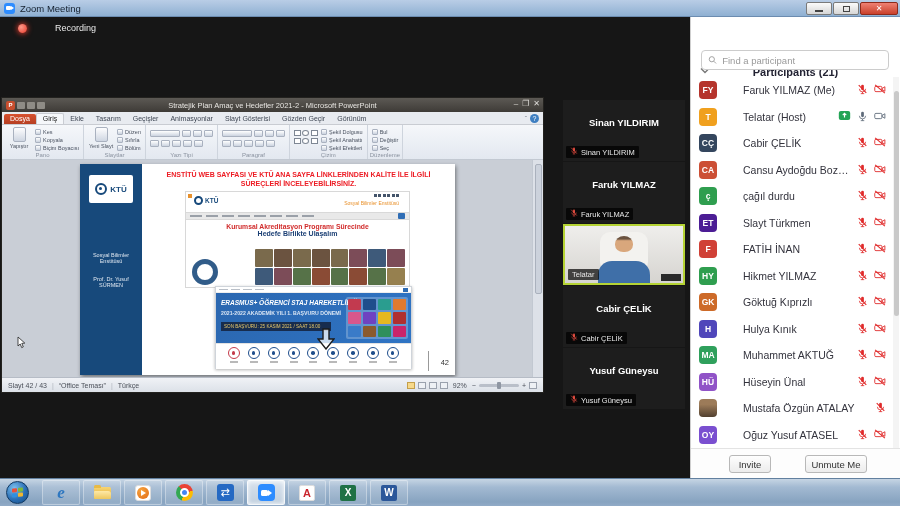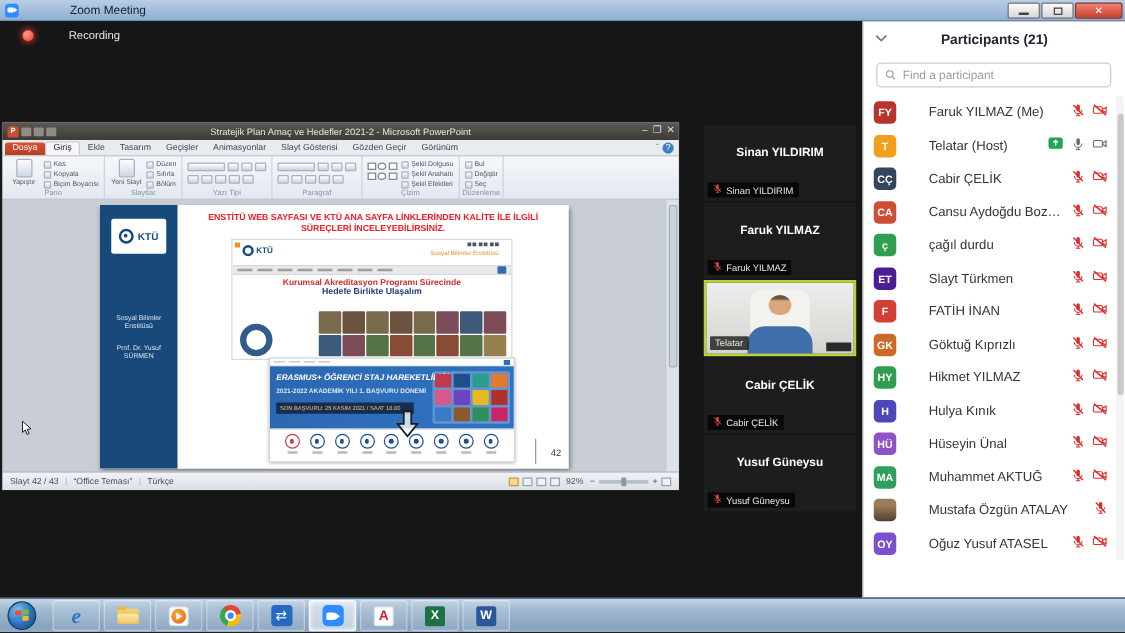--- a/index.html
+++ b/index.html
@@ -2,21 +2,21 @@
 <html><head>
 <meta charset="utf-8">
 <style>
   * { margin:0; padding:0; box-sizing:border-box; }
   body { font-family:"Liberation Sans","DejaVu Sans",sans-serif; background:#000; }
   #screen { position:relative; width:900px; height:506px; overflow:hidden; background:#161616; }
 
   
   #titlebar { position:absolute; left:0; top:0; width:900px; height:17px;
     background:linear-gradient(#b9cde6,#8fb0d2); border-bottom:1px solid #6c8cb0;
-    display:flex; align-items:center; padding-left:4px;gap:36px; }
+    display:flex; align-items:center; padding-left:4px; }
   .appicon { width:11px; height:11px; border-radius:3px; background:#2d8cff; position:relative; margin-right:5px; }
   .appicon::after { content:""; position:absolute; left:2px; top:3.5px; width:5px; height:4px; background:#fff; border-radius:1px; }
   .appicon::before { content:""; position:absolute; right:1.5px; top:3.5px; border-left:3px solid #fff; border-top:2px solid transparent; border-bottom:2px solid transparent; }
   #titlebar .wtitle { font-size:9.5px; color:#15202e; }
   #wincontrols { position:absolute; right:2px; top:2px; display:flex; gap:1px; }
   .wbtn { width:26px; height:13px; border:1px solid #7a7a7a; border-radius:2px;
     background:linear-gradient(#fbfbfb,#d6d6d6); display:flex; align-items:center; justify-content:center;
     font-size:8px; color:#333; line-height:1; }
   .wbtn.close { width:38px; background:linear-gradient(#ef8173,#c9412c); color:#fff; border-color:#8d2a1b; }
   .glyph-min { width:8px; height:2px; background:#444; margin-top:5px; }
@@ -129,21 +129,21 @@
   .vtile .vname { position:absolute; left:0; right:0; top:17px; text-align:center; font-size:9.5px; font-weight:bold; color:#fff; }
   .vlabel { position:absolute; left:3px; bottom:3px; background:rgba(0,0,0,.7); color:#e6e6e6; font-size:7.5px; padding:1px 4px; display:flex; align-items:center; gap:3px; border-radius:1px; }
   .vtile.live { border:2px solid #b5d334; background:linear-gradient(#efeeec,#d6d4d0); }
   .person-head { position:absolute; left:50%; top:10px; margin-left:-9px; width:18px; height:16px; border-radius:50% 50% 45% 45%; background:linear-gradient(#6b5340 18%,#d9a77c 30%); }
   .person-body { position:absolute; left:50%; bottom:0; margin-left:-26px; width:52px; height:22px; border-radius:14px 14px 0 0; background:#3f6fa8; }
   .chair { position:absolute; left:50%; top:6px; margin-left:-24px; width:48px; height:40px; border-radius:10px; background:#f3f2ef; }
   .vdark { position:absolute; right:2px; bottom:2px; width:20px; height:7px; background:#2a2a2a; }
 
   
   #panel { position:absolute; left:690px; top:0; width:210px; height:461px; background:#fff; border-left:1px solid #cfcfcf; }
-  #panel-header { position:relative; height:30px; }
+  #panel-header { position:relative; height:30px;margin-top:40px; }
   #panel-chevron { position:absolute; left:9px; top:10px; }
   #panel-title { position:absolute; left:0; right:0; top:9px; text-align:center; font-size:11px; font-weight:bold; color:#232333; }
   #searchbox { position:absolute; left:10px; top:33px; width:188px; height:20px; border:1px solid #ccc; border-radius:4px; background:#fff; display:flex; align-items:center; padding:0 6px; gap:5px; }
   #searchbox input { border:none; outline:none; width:100%; font-size:9.5px; color:#444; font-family:inherit; }
   #searchbox input::placeholder { color:#9a9a9a; }
   #plist { position:absolute; left:0; top:60px; width:203px; height:371px; overflow:hidden; }
   .prow { height:26.5px; display:flex; align-items:center; padding:0 8px; }
   .avatar { width:18px; height:18px; border-radius:4px; color:#fff; font-size:8.5px; font-weight:bold; display:flex; align-items:center; justify-content:center; flex:none; }
   .avatar.photo { background:linear-gradient(#9c7b59 30%,#51402f); }
   .pname { margin-left:26px; font-size:10.5px; color:#33333d; white-space:nowrap; overflow:hidden; text-overflow:ellipsis; flex:1; }
@@ -726,105 +726,105 @@
                   <path d="M2.5 1.5L13.5 13" stroke="#e02b2b" stroke-width="1.6"></path>
                 </svg></span>
               <span><svg width="12" height="12" viewBox="0 0 16 16">
                   <rect x="1" y="4.5" width="9.5" height="7" rx="1.5" fill="none" stroke="#e02b2b" stroke-width="1.2"></rect>
                   <path d="M10.5 7.5L14.5 5v6l-4-2.5" fill="none" stroke="#e02b2b" stroke-width="1.2"></path>
                   <path d="M1.5 2.5L14.5 13.5" stroke="#e02b2b" stroke-width="1.6"></path>
                 </svg></span>
             </span>
           </div>
           <div class="prow">
+            <div class="avatar" style="background: rgb(47, 158, 79);">HY</div>
+            <span class="pname">Hikmet YILMAZ</span>
+            <span class="picons">
+              <span><svg width="11" height="11" viewBox="0 0 16 16">
+                  <rect x="6" y="1" width="4" height="8" rx="2" fill="#e02b2b"></rect>
+                  <path d="M3.5 7a4.5 4.5 0 0 0 9 0" fill="none" stroke="#e02b2b" stroke-width="1.2"></path>
+                  <path d="M8 11.5V14M5.5 14h5" stroke="#e02b2b" stroke-width="1.2" fill="none"></path>
+                  <path d="M2.5 1.5L13.5 13" stroke="#e02b2b" stroke-width="1.6"></path>
+                </svg></span>
+              <span><svg width="12" height="12" viewBox="0 0 16 16">
+                  <rect x="1" y="4.5" width="9.5" height="7" rx="1.5" fill="none" stroke="#e02b2b" stroke-width="1.2"></rect>
+                  <path d="M10.5 7.5L14.5 5v6l-4-2.5" fill="none" stroke="#e02b2b" stroke-width="1.2"></path>
+                  <path d="M1.5 2.5L14.5 13.5" stroke="#e02b2b" stroke-width="1.6"></path>
+                </svg></span>
+            </span>
+          </div>
+          <div class="prow">
             <div class="avatar" style="background: rgb(205, 106, 40);">GK</div>
             <span class="pname">Göktuğ Kıprızlı</span>
             <span class="picons">
               <span><svg width="11" height="11" viewBox="0 0 16 16">
                   <rect x="6" y="1" width="4" height="8" rx="2" fill="#e02b2b"></rect>
                   <path d="M3.5 7a4.5 4.5 0 0 0 9 0" fill="none" stroke="#e02b2b" stroke-width="1.2"></path>
                   <path d="M8 11.5V14M5.5 14h5" stroke="#e02b2b" stroke-width="1.2" fill="none"></path>
                   <path d="M2.5 1.5L13.5 13" stroke="#e02b2b" stroke-width="1.6"></path>
                 </svg></span>
               <span><svg width="12" height="12" viewBox="0 0 16 16">
                   <rect x="1" y="4.5" width="9.5" height="7" rx="1.5" fill="none" stroke="#e02b2b" stroke-width="1.2"></rect>
                   <path d="M10.5 7.5L14.5 5v6l-4-2.5" fill="none" stroke="#e02b2b" stroke-width="1.2"></path>
                   <path d="M1.5 2.5L14.5 13.5" stroke="#e02b2b" stroke-width="1.6"></path>
                 </svg></span>
             </span>
           </div>
           <div class="prow">
-            <div class="avatar" style="background: rgb(47, 158, 79);">HY</div>
-            <span class="pname">Hikmet YILMAZ</span>
-            <span class="picons">
-              <span><svg width="11" height="11" viewBox="0 0 16 16">
-                  <rect x="6" y="1" width="4" height="8" rx="2" fill="#e02b2b"></rect>
-                  <path d="M3.5 7a4.5 4.5 0 0 0 9 0" fill="none" stroke="#e02b2b" stroke-width="1.2"></path>
-                  <path d="M8 11.5V14M5.5 14h5" stroke="#e02b2b" stroke-width="1.2" fill="none"></path>
-                  <path d="M2.5 1.5L13.5 13" stroke="#e02b2b" stroke-width="1.6"></path>
-                </svg></span>
-              <span><svg width="12" height="12" viewBox="0 0 16 16">
-                  <rect x="1" y="4.5" width="9.5" height="7" rx="1.5" fill="none" stroke="#e02b2b" stroke-width="1.2"></rect>
-                  <path d="M10.5 7.5L14.5 5v6l-4-2.5" fill="none" stroke="#e02b2b" stroke-width="1.2"></path>
-                  <path d="M1.5 2.5L14.5 13.5" stroke="#e02b2b" stroke-width="1.6"></path>
-                </svg></span>
-            </span>
-          </div>
-          <div class="prow">
             <div class="avatar" style="background: rgb(79, 70, 186);">H</div>
             <span class="pname">Hulya Kınık</span>
             <span class="picons">
               <span><svg width="11" height="11" viewBox="0 0 16 16">
                   <rect x="6" y="1" width="4" height="8" rx="2" fill="#e02b2b"></rect>
                   <path d="M3.5 7a4.5 4.5 0 0 0 9 0" fill="none" stroke="#e02b2b" stroke-width="1.2"></path>
                   <path d="M8 11.5V14M5.5 14h5" stroke="#e02b2b" stroke-width="1.2" fill="none"></path>
                   <path d="M2.5 1.5L13.5 13" stroke="#e02b2b" stroke-width="1.6"></path>
                 </svg></span>
               <span><svg width="12" height="12" viewBox="0 0 16 16">
                   <rect x="1" y="4.5" width="9.5" height="7" rx="1.5" fill="none" stroke="#e02b2b" stroke-width="1.2"></rect>
                   <path d="M10.5 7.5L14.5 5v6l-4-2.5" fill="none" stroke="#e02b2b" stroke-width="1.2"></path>
                   <path d="M1.5 2.5L14.5 13.5" stroke="#e02b2b" stroke-width="1.6"></path>
                 </svg></span>
             </span>
           </div>
           <div class="prow">
+            <div class="avatar" style="background: rgb(47, 160, 92);">MA</div>
+            <span class="pname">Muhammet AKTUĞ</span>
+            <span class="picons">
+              <span><svg width="11" height="11" viewBox="0 0 16 16">
+                  <rect x="6" y="1" width="4" height="8" rx="2" fill="#e02b2b"></rect>
+                  <path d="M3.5 7a4.5 4.5 0 0 0 9 0" fill="none" stroke="#e02b2b" stroke-width="1.2"></path>
+                  <path d="M8 11.5V14M5.5 14h5" stroke="#e02b2b" stroke-width="1.2" fill="none"></path>
+                  <path d="M2.5 1.5L13.5 13" stroke="#e02b2b" stroke-width="1.6"></path>
+                </svg></span>
+              <span><svg width="12" height="12" viewBox="0 0 16 16">
+                  <rect x="1" y="4.5" width="9.5" height="7" rx="1.5" fill="none" stroke="#e02b2b" stroke-width="1.2"></rect>
+                  <path d="M10.5 7.5L14.5 5v6l-4-2.5" fill="none" stroke="#e02b2b" stroke-width="1.2"></path>
+                  <path d="M1.5 2.5L14.5 13.5" stroke="#e02b2b" stroke-width="1.6"></path>
+                </svg></span>
+            </span>
+          </div>
+          <div class="prow">
             <div class="avatar" style="background: rgb(144, 83, 199);">HÜ</div>
             <span class="pname">Hüseyin Ünal</span>
             <span class="picons">
               <span><svg width="11" height="11" viewBox="0 0 16 16">
                   <rect x="6" y="1" width="4" height="8" rx="2" fill="#e02b2b"></rect>
                   <path d="M3.5 7a4.5 4.5 0 0 0 9 0" fill="none" stroke="#e02b2b" stroke-width="1.2"></path>
                   <path d="M8 11.5V14M5.5 14h5" stroke="#e02b2b" stroke-width="1.2" fill="none"></path>
                   <path d="M2.5 1.5L13.5 13" stroke="#e02b2b" stroke-width="1.6"></path>
                 </svg></span>
               <span><svg width="12" height="12" viewBox="0 0 16 16">
                   <rect x="1" y="4.5" width="9.5" height="7" rx="1.5" fill="none" stroke="#e02b2b" stroke-width="1.2"></rect>
                   <path d="M10.5 7.5L14.5 5v6l-4-2.5" fill="none" stroke="#e02b2b" stroke-width="1.2"></path>
                   <path d="M1.5 2.5L14.5 13.5" stroke="#e02b2b" stroke-width="1.6"></path>
                 </svg></span>
             </span>
           </div>
           <div class="prow">
-            <div class="avatar" style="background: rgb(47, 160, 92);">MA</div>
-            <span class="pname">Muhammet AKTUĞ</span>
-            <span class="picons">
-              <span><svg width="11" height="11" viewBox="0 0 16 16">
-                  <rect x="6" y="1" width="4" height="8" rx="2" fill="#e02b2b"></rect>
-                  <path d="M3.5 7a4.5 4.5 0 0 0 9 0" fill="none" stroke="#e02b2b" stroke-width="1.2"></path>
-                  <path d="M8 11.5V14M5.5 14h5" stroke="#e02b2b" stroke-width="1.2" fill="none"></path>
-                  <path d="M2.5 1.5L13.5 13" stroke="#e02b2b" stroke-width="1.6"></path>
-                </svg></span>
-              <span><svg width="12" height="12" viewBox="0 0 16 16">
-                  <rect x="1" y="4.5" width="9.5" height="7" rx="1.5" fill="none" stroke="#e02b2b" stroke-width="1.2"></rect>
-                  <path d="M10.5 7.5L14.5 5v6l-4-2.5" fill="none" stroke="#e02b2b" stroke-width="1.2"></path>
-                  <path d="M1.5 2.5L14.5 13.5" stroke="#e02b2b" stroke-width="1.6"></path>
-                </svg></span>
-            </span>
-          </div>
-          <div class="prow">
             <div class="avatar photo"></div>
             <span class="pname">Mustafa Özgün ATALAY</span>
             <span class="picons">
               <span><svg width="11" height="11" viewBox="0 0 16 16">
                   <rect x="6" y="1" width="4" height="8" rx="2" fill="#e02b2b"></rect>
                   <path d="M3.5 7a4.5 4.5 0 0 0 9 0" fill="none" stroke="#e02b2b" stroke-width="1.2"></path>
                   <path d="M8 11.5V14M5.5 14h5" stroke="#e02b2b" stroke-width="1.2" fill="none"></path>
                   <path d="M2.5 1.5L13.5 13" stroke="#e02b2b" stroke-width="1.6"></path>
                 </svg></span>
             </span>
@@ -843,20 +843,24 @@
                   <rect x="1" y="4.5" width="9.5" height="7" rx="1.5" fill="none" stroke="#e02b2b" stroke-width="1.2"></rect>
                   <path d="M10.5 7.5L14.5 5v6l-4-2.5" fill="none" stroke="#e02b2b" stroke-width="1.2"></path>
                   <path d="M1.5 2.5L14.5 13.5" stroke="#e02b2b" stroke-width="1.6"></path>
                 </svg></span>
             </span>
           </div>
         </div>
       <div id="panel-scroll">
           <div class="thumb"></div>
         </div>
+      <div id="panel-footer">
+        <div class="zbtn" id="btn-invite">Invite</div>
+        <div class="zbtn" id="btn-unmute">Unmute Me</div>
+      </div>
     </div>
   </div>
 
   <div id="taskbar">
     <div id="startbtn">
       <span class="orb">
         <span class="flag">
             <i style="background:#e8503a"></i>
             <i style="background:#7db83a"></i>
             <i style="background:#2f8fe0"></i>

